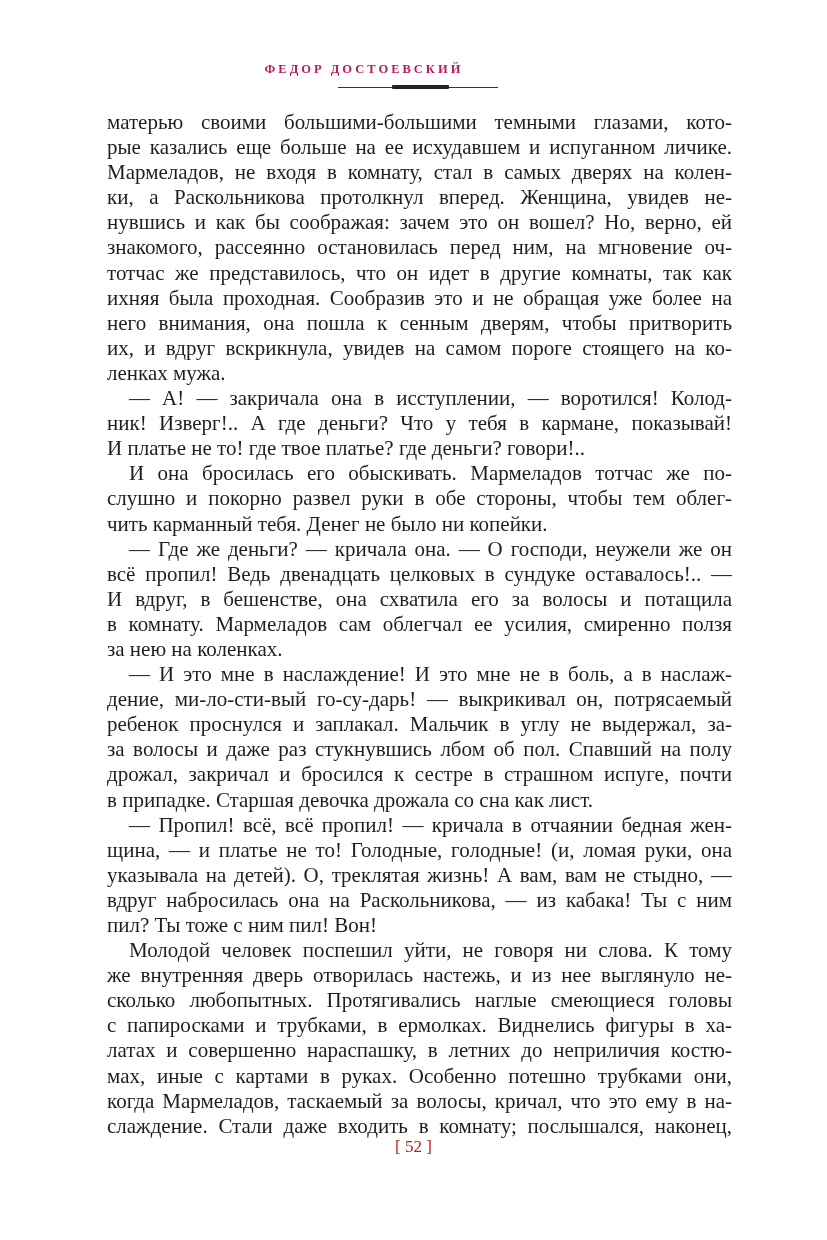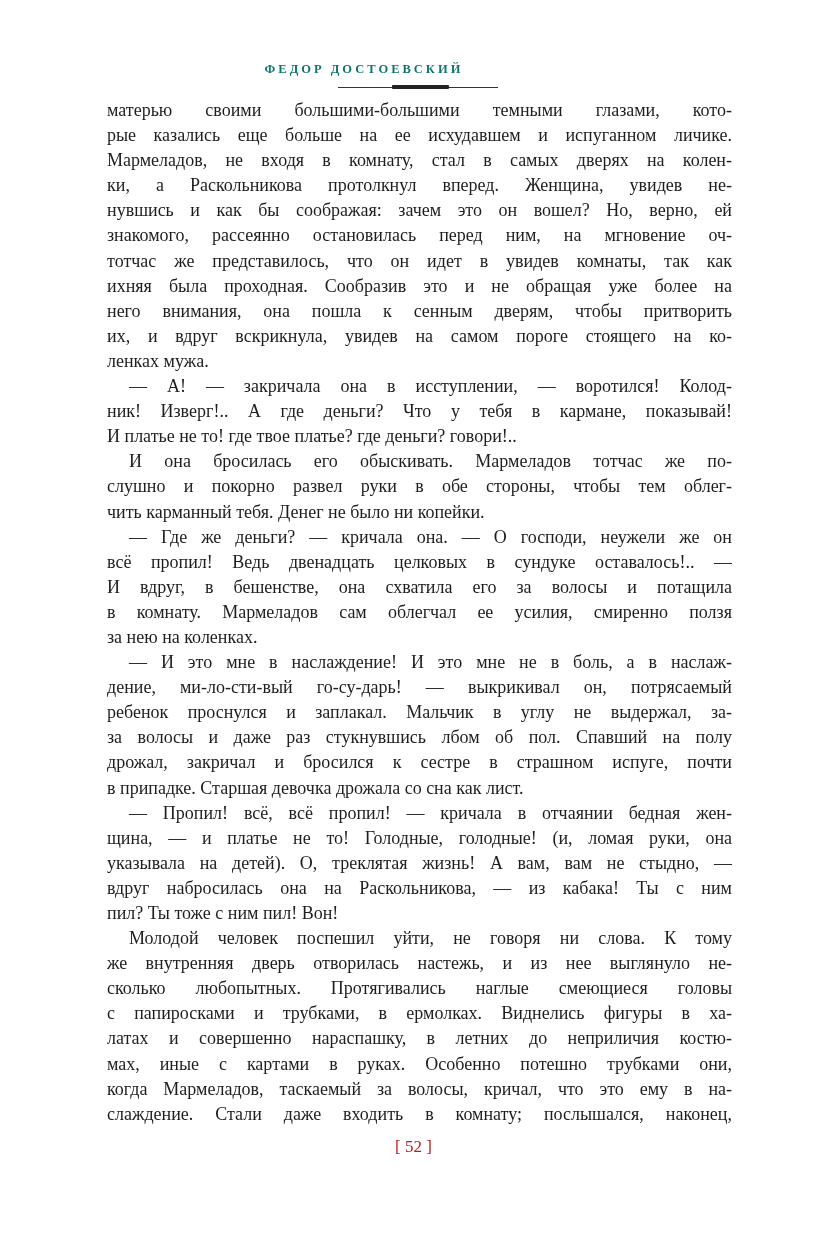--- a/index.html
+++ b/index.html
@@ -4,33 +4,33 @@
   <style>
     html, body { margin: 0; padding: 0; background: #ffffff; }
     body {
       width: 827px; height: 1240px; position: relative; overflow: hidden;
       font-family: "Liberation Serif", "DejaVu Serif", serif;
       color: #1e1e1e;
     }
     .running-head {
       position: absolute; top: 62px; left: 0; width: 728px;
       text-align: center; font-size: 12.5px; font-weight: bold;
-      letter-spacing: 3px; color: #0f766e;
+      letter-spacing: 3px; color: #be185d;
     }
     .head-rule {
       position: absolute; top: 87px; left: 338px; width: 160px; height: 1px;
       background: #333;
     }
     .head-rule-thick {
       position: absolute; top: 85px; left: 392px; width: 57px; height: 4px;
       background: #222; border-radius: 1px;
     }
     .text-block {
-      position: absolute; top: 98px; left: 107px; width: 625px;
-      font-size: 18px; line-height: 25.1px;
+      position: absolute; top: 110px; left: 107px; width: 625px;
+      font-size: 21px; line-height: 25.1px;
     }
     .line {
       display: block; text-align: justify; text-align-last: justify;
       white-space: nowrap; height: 25.1px; overflow: visible;
     }
     .line.last { text-align-last: left; }
     .line.indent { padding-left: 22px; }
     .folio {
       position: absolute; top: 1137px; left: 0; width: 827px;
       text-align: center; font-size: 17px; font-weight: normal; color: #b91c1c;
@@ -43,21 +43,21 @@
 <div class="head-rule"></div>
 <div class="head-rule-thick"></div>
 
 <div class="text-block" id="text-block">
     <div class="line" style="white-space: normal; overflow: hidden;">матерью своими большими-большими темными глазами, кото-</div>
     <div class="line" style="white-space: normal; overflow: hidden;">рые казались еще больше на ее исхудавшем и испуганном личике.</div>
     <div class="line" style="white-space: normal; overflow: hidden;">Мармеладов, не входя в комнату, стал в самых дверях на колен-</div>
     <div class="line" style="white-space: normal; overflow: hidden;">ки, а Раскольникова протолкнул вперед. Женщина, увидев не-</div>
     <div class="line" style="white-space: normal; overflow: hidden;">нувшись и как бы соображая: зачем это он вошел? Но, верно, ей</div>
     <div class="line" style="white-space: normal; overflow: hidden;">знакомого, рассеянно остановилась перед ним, на мгновение оч-</div>
-    <div class="line" style="white-space: normal; overflow: hidden;">тотчас же представилось, что он идет в увидев комнаты, так как</div>
+    <div class="line" style="white-space: normal; overflow: hidden;">тотчас же представилось, что он идет в другие комнаты, так как</div>
     <div class="line" style="white-space: normal; overflow: hidden;">ихняя была проходная. Сообразив это и не обращая уже более на</div>
     <div class="line" style="white-space: normal; overflow: hidden;">него внимания, она пошла к сенным дверям, чтобы притворить</div>
     <div class="line" style="white-space: normal; overflow: hidden;">их, и вдруг вскрикнула, увидев на самом пороге стоящего на ко-</div>
     <div class="line last" style="white-space: nowrap;">ленках мужа.</div>
     <div class="line indent" style="white-space: normal; overflow: hidden;">— А! — закричала она в исступлении, — воротился! Колод-</div>
     <div class="line" style="white-space: normal; overflow: hidden;">ник! Изверг!.. А где деньги? Что у тебя в кармане, показывай!</div>
     <div class="line last" style="white-space: nowrap;">И платье не то! где твое платье? где деньги? говори!..</div>
     <div class="line indent" style="white-space: normal; overflow: hidden;">И она бросилась его обыскивать. Мармеладов тотчас же по-</div>
     <div class="line" style="white-space: normal; overflow: hidden;">слушно и покорно развел руки в обе стороны, чтобы тем облег-</div>
     <div class="line last" style="white-space: nowrap;">чить карманный тебя. Денег не было ни копейки.</div>

